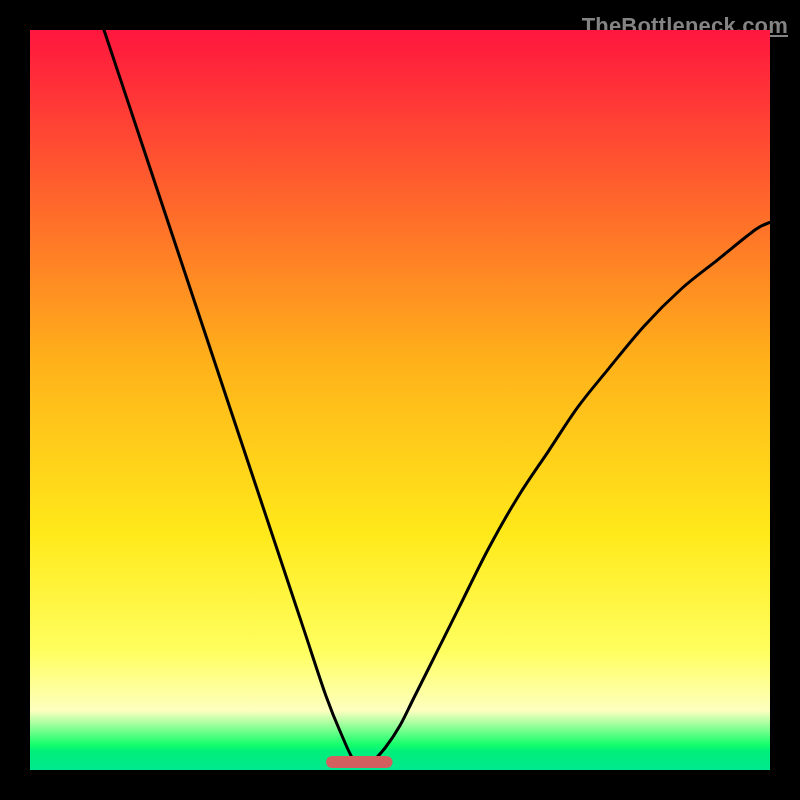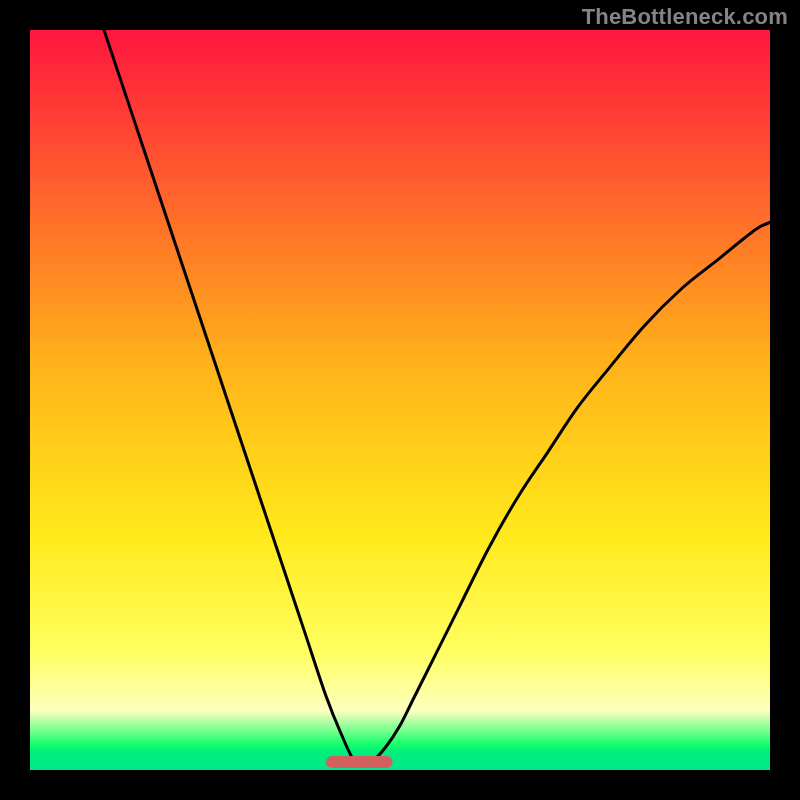--- a/index.html
+++ b/index.html
@@ -13,27 +13,28 @@
   .frame {
     position: absolute;
     left: 0;
     top: 0;
     width: 800px;
     height: 800px;
     background: #000;
   }
   .watermark {
     position: absolute;
-    top: 4px;
+    top: 13px;
     right: 12px;
     font-family: Arial, Helvetica, sans-serif;
     font-size: 22px;
     font-weight: 600;
     color: #848484;
     letter-spacing: 0.2px;
+    text-decoration: underline;
   }
   svg.plot {
     position: absolute;
     left: 30px;
     top: 30px;
     width: 740px;
     height: 740px;
     display: block;
   }
 </style>

